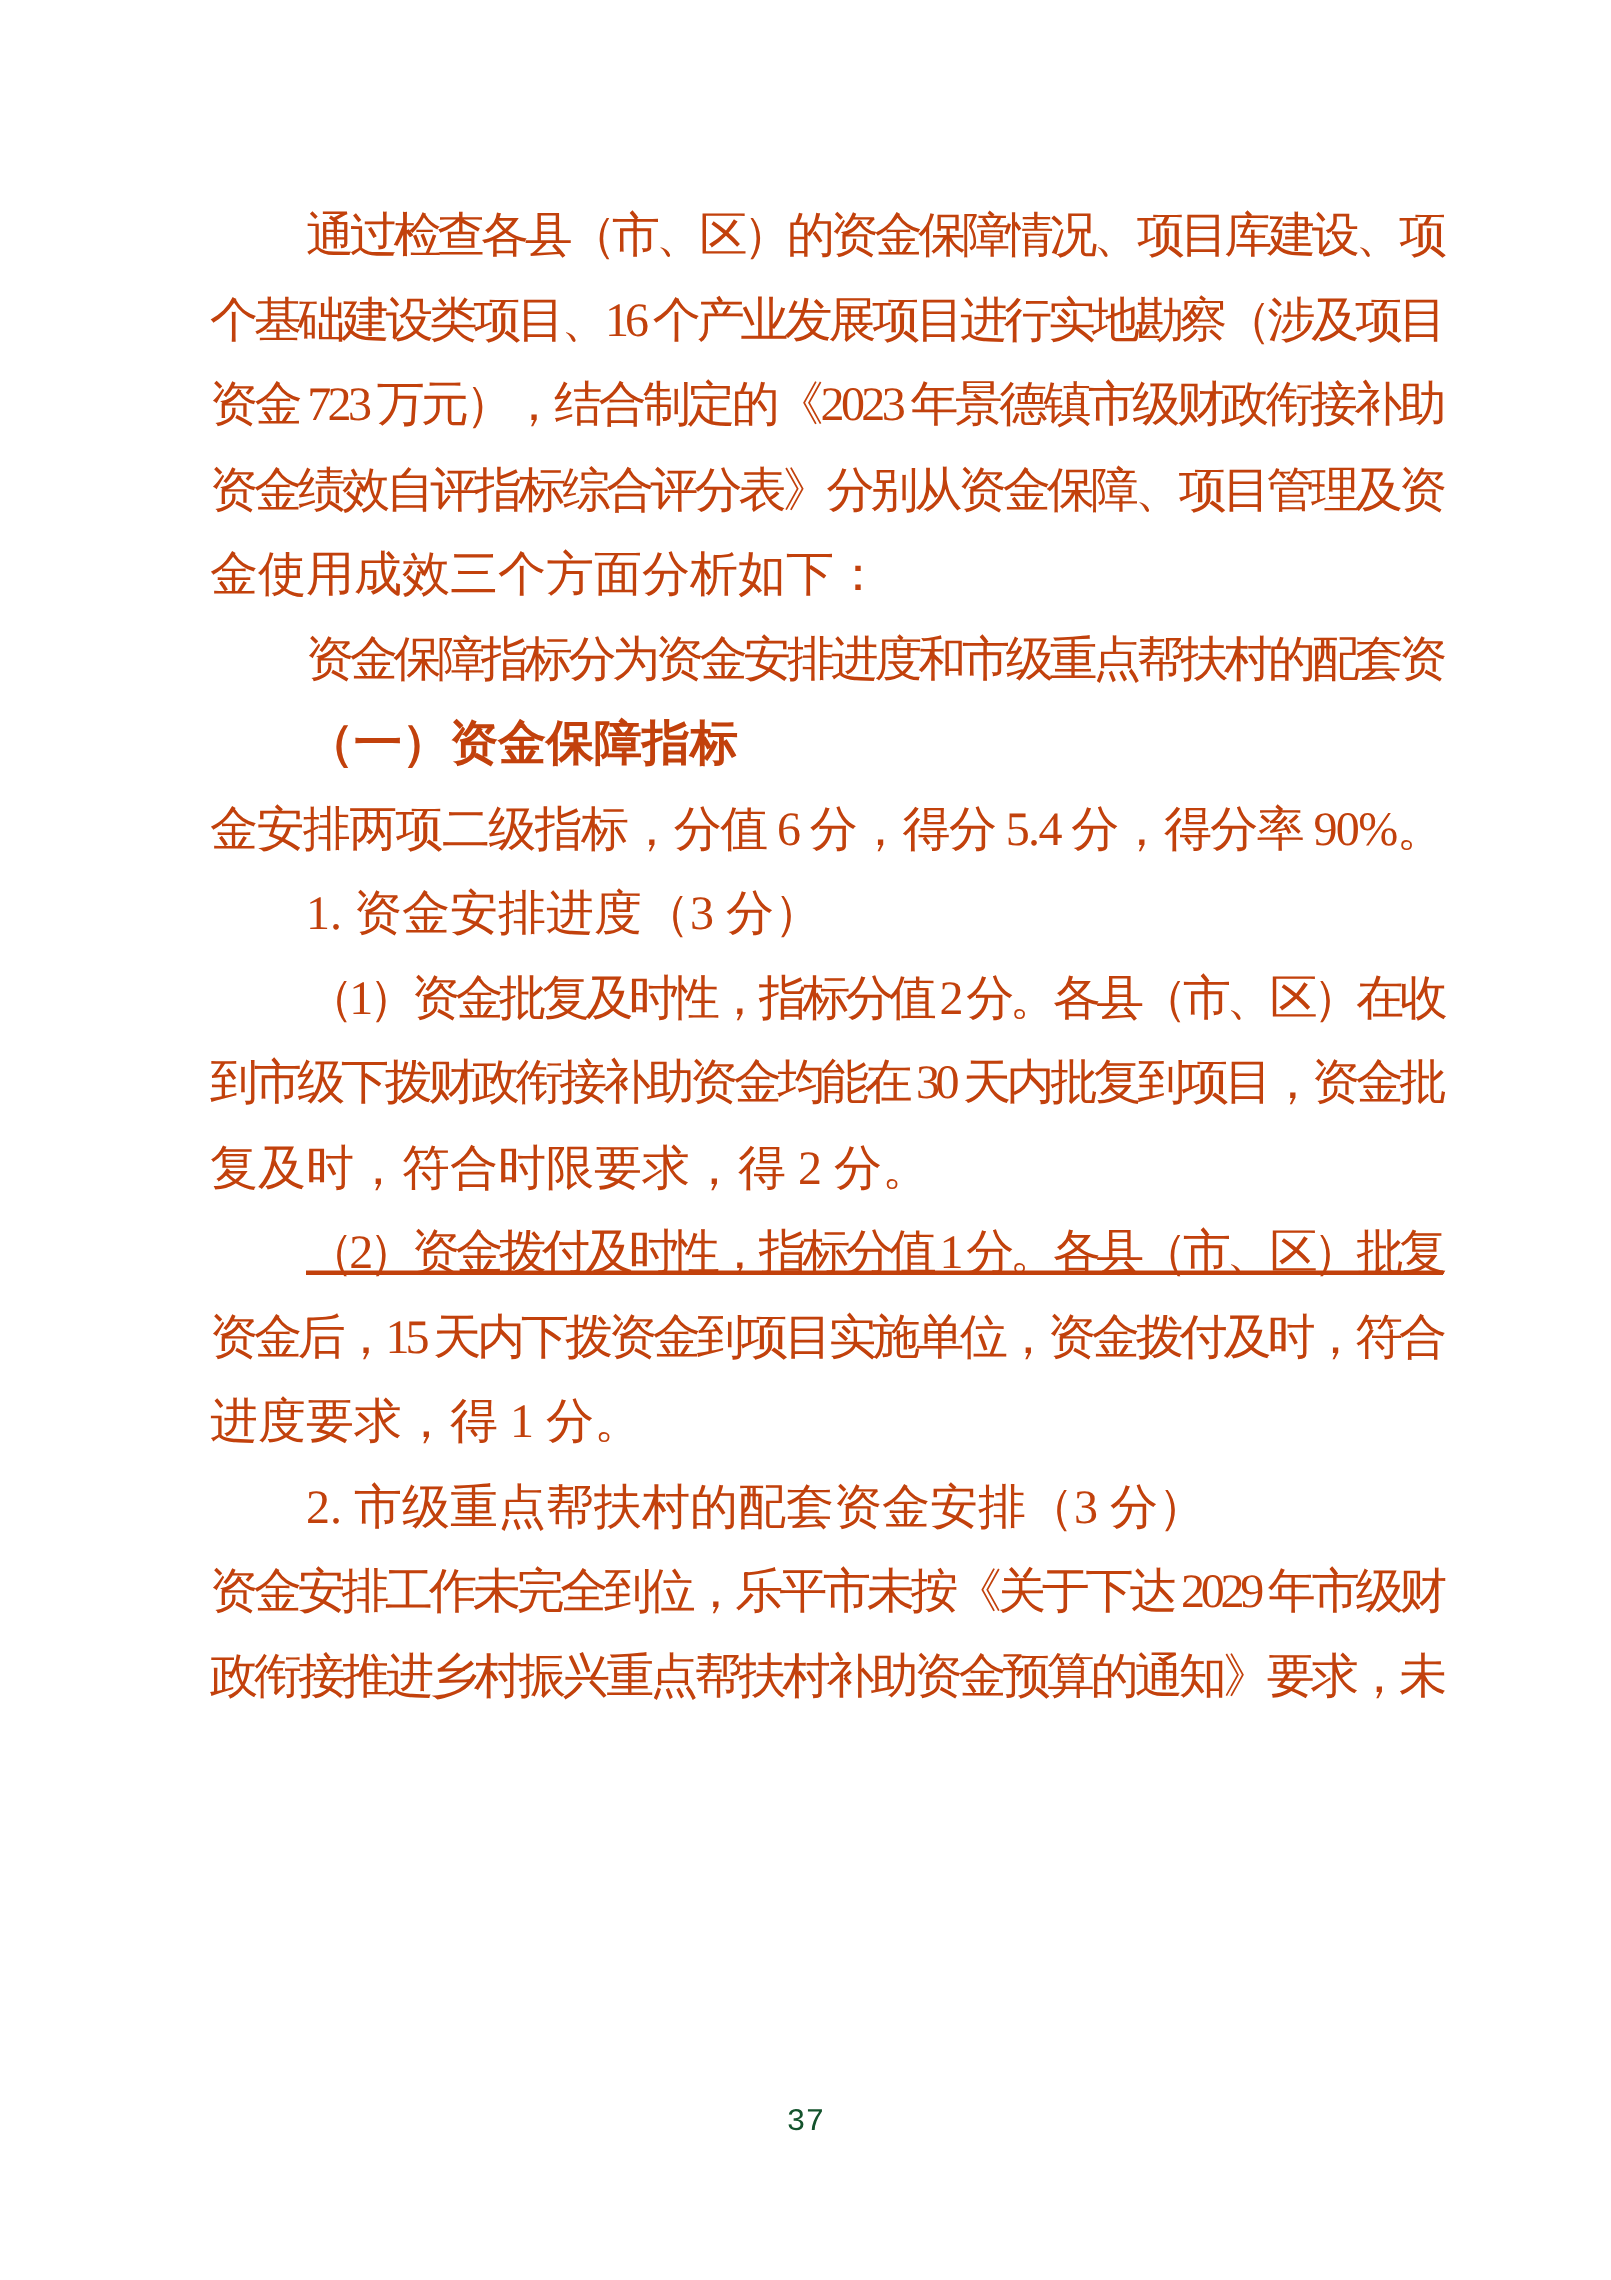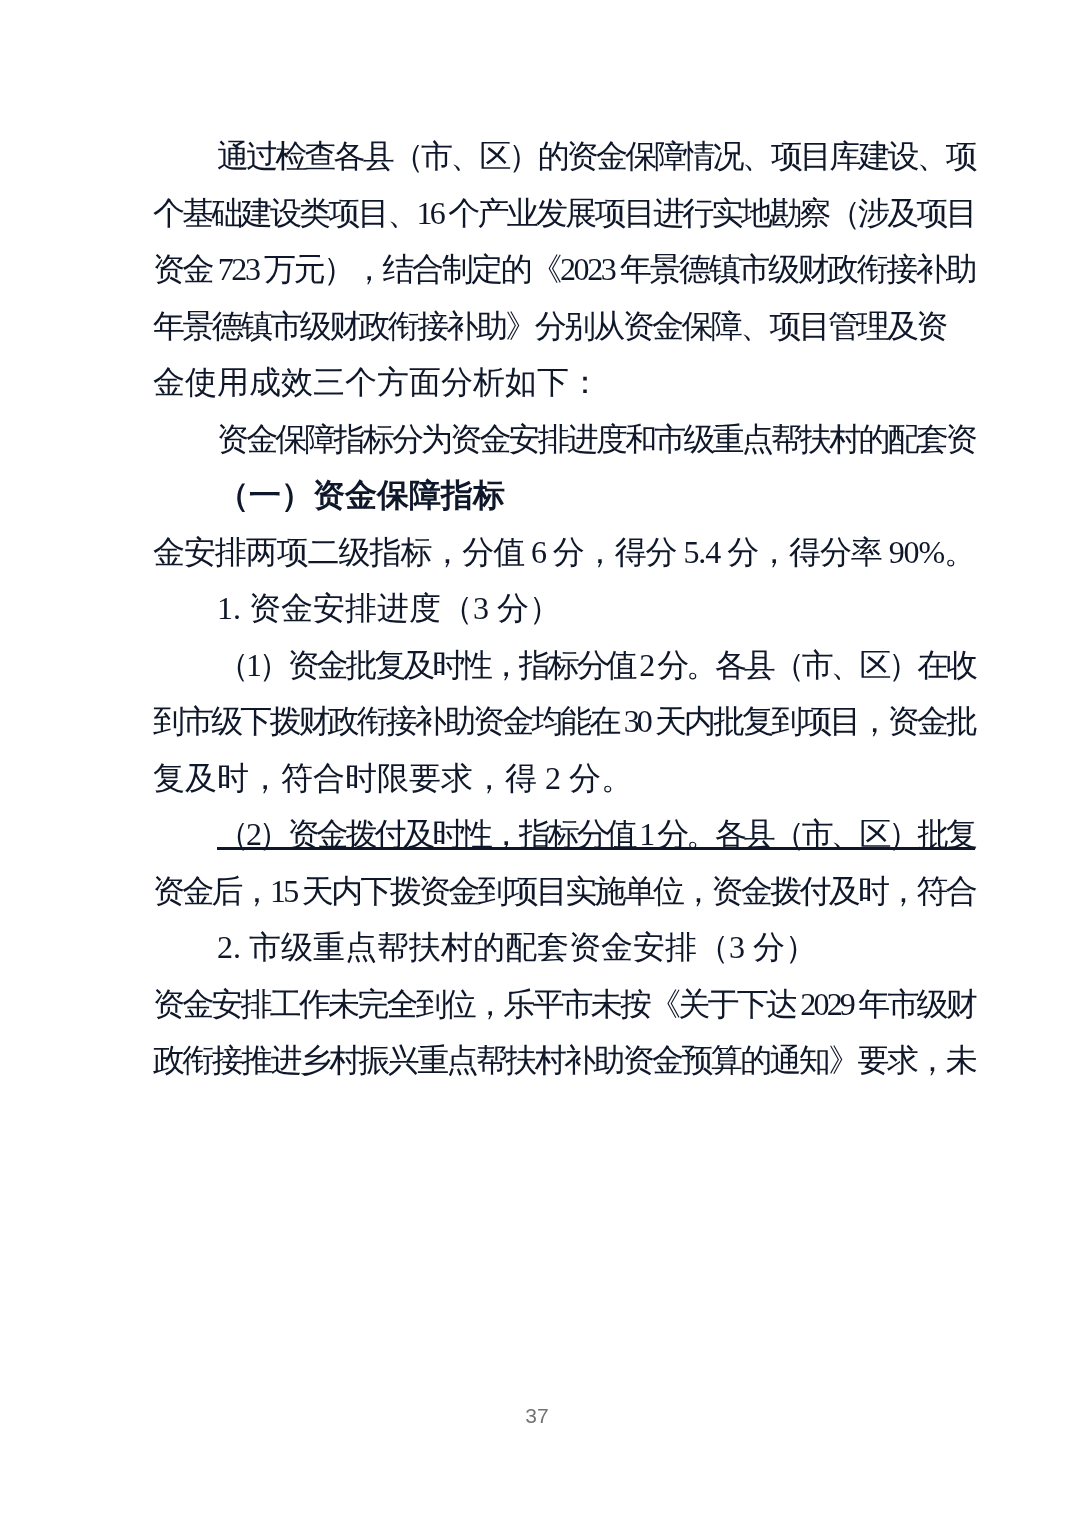--- a/index.html
+++ b/index.html
@@ -11,56 +11,56 @@
     overflow: hidden;
     font-family: "Liberation Serif", "DejaVu Serif", serif;
   }
   .doc {
     position: absolute;
     left: 140px;
     top: 128px;
     width: 822px;
     font-size: 32px;
     line-height: 56.5px;
-    color: #0f172a;
-    margin-left: 13px;
+    color: #c2410c;
   }
   .line {
     white-space: nowrap;
     height: 56.5px;
   }
   .line.indent { text-indent: 64px; }
   .line.bold   { font-weight: 700; }
   .page-num {
     position: absolute;
     left: 0;
     right: 0;
     top: 1404px;
     text-align: center;
-    font-family: Liberation Sans, sans-serif;
+    font-family: Liberation Mono, monospace;
     font-size: 21px;
-    color: #737373;
+    color: #14532d;
   }
 </style>
 </head>
 <body>
 
 <div class="doc">
     <div class="line indent" style="letter-spacing: -2.846px;"><span>通过检查各县（市、区）的资金保障情况、项目库建设、项</span></div>
     <div class="line" style="letter-spacing: -2.733px;"><span>个基础建设类项目、16 个产业发展项目进行实地勘察（涉及项目</span></div>
     <div class="line" style="letter-spacing: -2.412px;"><span>资金 723 万元），结合制定的《2023 年景德镇市级财政衔接补助</span></div>
-    <div class="line" style="letter-spacing: -2.643px;"><span>年景德镇市级财政衔接补助》分别从资金保障、项目管理及资</span></div>
+    <div class="line" style="letter-spacing: -2.643px;"><span>资金绩效自评指标综合评分表》分别从资金保障、项目管理及资</span></div>
     <div class="line"><span>金使用成效三个方面分析如下：</span></div>
     <div class="line indent" style="letter-spacing: -2.846px;"><span>资金保障指标分为资金安排进度和市级重点帮扶村的配套资</span></div>
     <div class="line indent bold"><span>（一）资金保障指标</span></div>
     <div class="line" style="letter-spacing: -1.078px;"><span>金安排两项二级指标，分值 6 分，得分 5.4 分，得分率 90%。</span></div>
     <div class="line indent"><span>1. 资金安排进度（3 分）</span></div>
     <div class="line indent" style="letter-spacing: -3.103px;"><span>（1）资金批复及时性，指标分值 2 分。各县（市、区）在收</span></div>
     <div class="line" style="letter-spacing: -2.903px;"><span>到市级下拨财政衔接补助资金均能在 30 天内批复到项目，资金批</span></div>
     <div class="line"><span>复及时，符合时限要求，得 2 分。</span></div>
     <div class="line indent" style="letter-spacing: -3.103px; text-decoration: underline;"><span>（2）资金拨付及时性，指标分值 1 分。各县（市、区）批复</span></div>
     <div class="line" style="letter-spacing: -2.733px;"><span>资金后，15 天内下拨资金到项目实施单位，资金拨付及时，符合</span></div>
+    <div class="line"><span>进度要求，得 1 分。</span></div>
     <div class="line indent"><span>2. 市级重点帮扶村的配套资金安排（3 分）</span></div>
     <div class="line" style="letter-spacing: -2.813px;"><span>资金安排工作未完全到位，乐平市未按《关于下达 2029 年市级财</span></div>
     <div class="line" style="letter-spacing: -2.643px;"><span>政衔接推进乡村振兴重点帮扶村补助资金预算的通知》要求，未</span></div>
   </div>
 
 <div class="page-num">37</div>
 
 </body></html>

